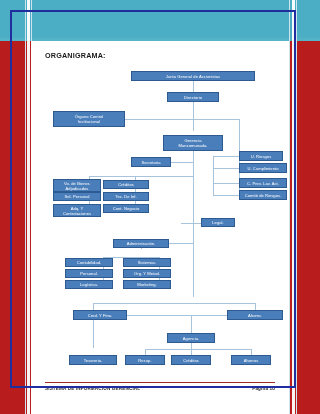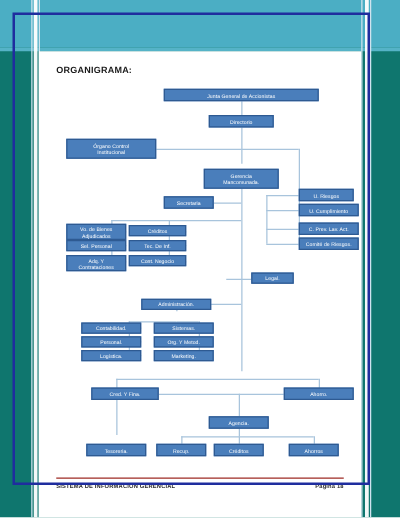--- a/index.html
+++ b/index.html
@@ -3,21 +3,21 @@
 <meta charset="utf-8">
 <style>
   html,body{margin:0;padding:0;}
   body{
     width:320px;height:414px;overflow:hidden;
     background:#ffffff;
     font-family:"Liberation Sans", sans-serif;
     position:relative;
   }
   
-  #viewer{position:absolute;inset:0;background:#0f766e;}
+  #viewer{position:absolute;inset:0;background:#b91c1c;}
   .teal-band{position:absolute;left:0;top:0;width:320px;height:38px;background:#4BAEC4;}
   .teal-band.lower{top:38px;height:3px;background:#55b3c7;}
   .guide{position:absolute;top:0;height:414px;width:3px;background:#ffffff;opacity:.95;}
   .guide.g1{left:27px;}
   .guide.g2{left:292px;}
   .guide-line{position:absolute;top:0;height:414px;width:1px;background:#cfe3ee;}
   .guide-line.a{left:25px;}
   .guide-line.b{left:31px;}
   .guide-line.c{left:289px;}
   .guide-line.d{left:296px;}

